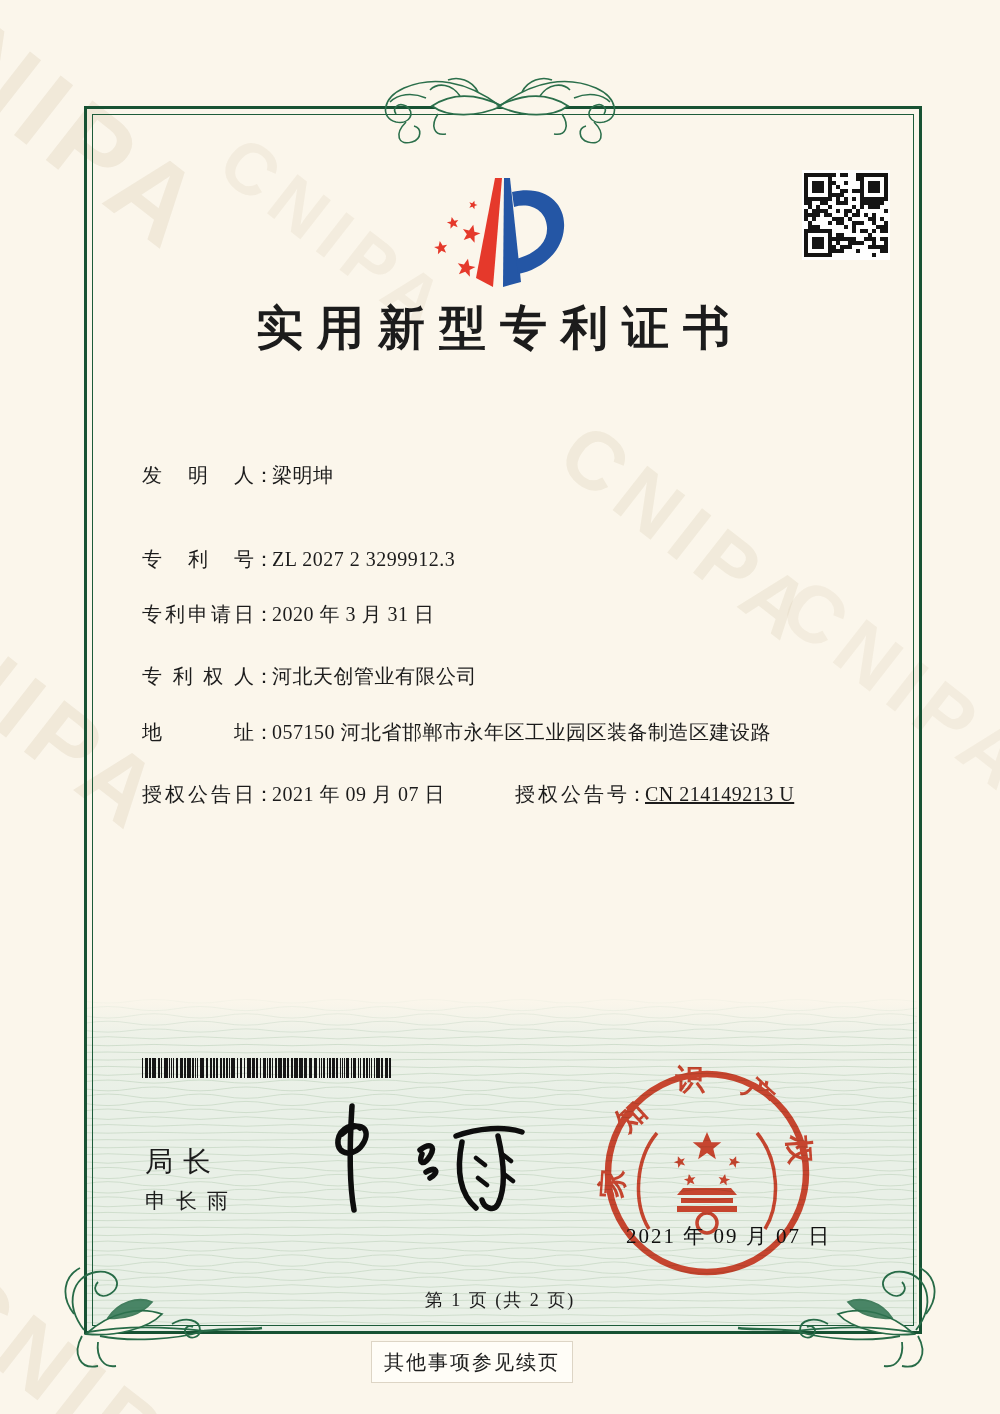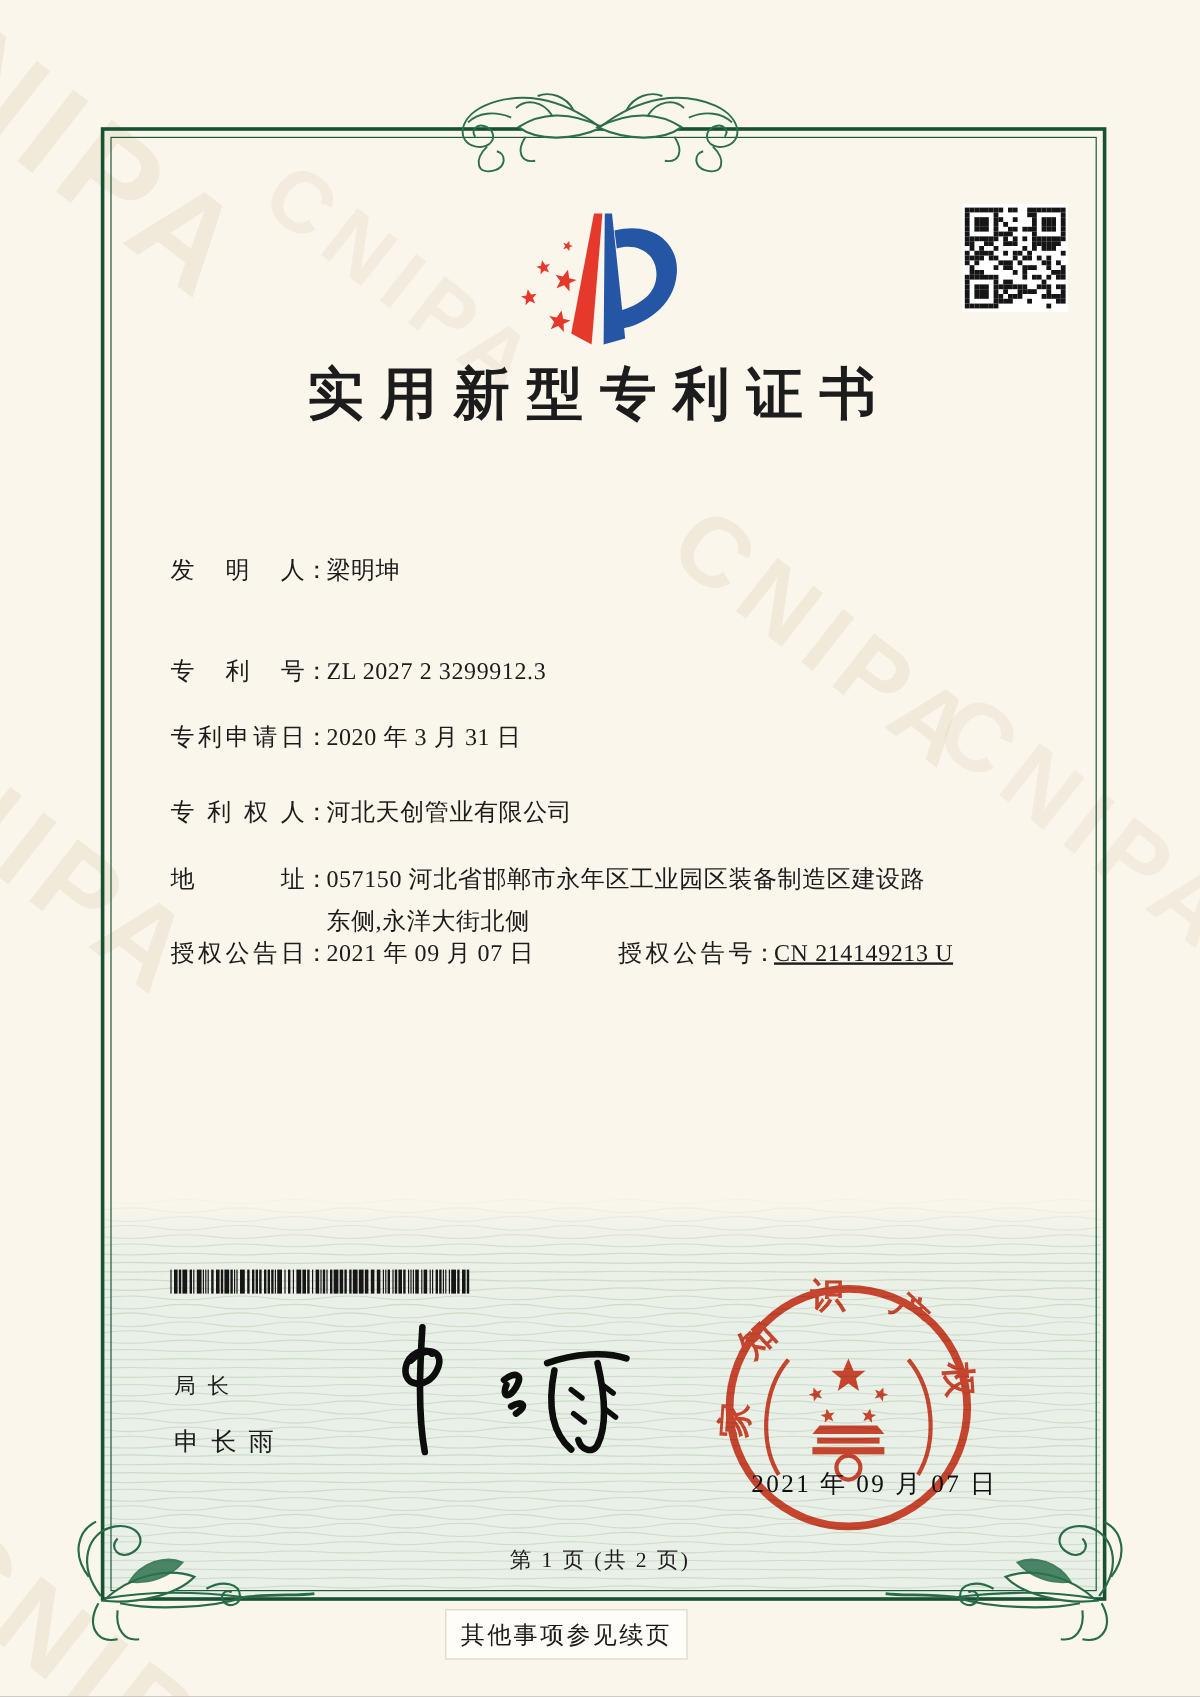--- a/index.html
+++ b/index.html
@@ -37,21 +37,21 @@
     text-align:justify;}
   #body-text p{margin:0;text-indent:2em;}
   
   #guilloche-bg{left:85px;top:1000px;width:832px;height:331px;
     background:linear-gradient(180deg,rgba(233,240,231,0) 0%,rgba(233,240,231,.75) 10%,#e9f0e7 30%,#e9f0e7 100%);}
   #guilloche{left:85px;top:988px;}
   
   #barcode{left:142px;top:1058px;width:256px;height:20px;display:flex;align-items:stretch;}
   #barcode div{background:#161616;height:100%;}
   
-  #officer-title{left:145px;top:1143px;font-size:18px;letter-spacing:10px;
+  #officer-title{left:145px;top:1143px;font-size:28px;letter-spacing:10px;
     font-family:Liberation Serif, serif;}
   #officer-name{left:145px;top:1187px;font-size:21px;letter-spacing:10px;
     font-family:"Liberation Sans","DejaVu Sans",sans-serif;}
   #signature{left:280px;top:1092px;}
   
   #seal{left:597px;top:1063px;mix-blend-mode:multiply;}
   #seal-date{left:626px;top:1222px;font-size:21px;letter-spacing:2px;color:#101010;}
   
   #page-info{left:20px;top:1288px;width:960px;text-align:center;font-size:18px;letter-spacing:2px;}
   #cont-box{left:371px;top:1341px;width:202px;height:42px;background:#fffdf7;
@@ -413,21 +413,20 @@
     <span class="flabel">专利号</span><span class="fcolon">：</span><span class="fval">ZL 2027 2 3299912.3</span>
   </div>
   <div class="frow" style="top:601px;">
     <span class="flabel">专利申请日</span><span class="fcolon">：</span><span class="fval">2020 年 3 月 31 日</span>
   </div>
   <div class="frow" style="top:663px;">
     <span class="flabel">专利权人</span><span class="fcolon">：</span><span class="fval">河北天创管业有限公司</span>
   </div>
   <div class="frow" style="top:719px;">
     <span class="flabel">地址</span><span class="fcolon">：</span><span class="fval">057150 河北省邯郸市永年区工业园区装备制造区建设路</span>
-    <div class="fline2">东侧,永洋大街北侧</div>
   </div>
   <div class="frow" style="top:781px;">
     <span class="flabel">授权公告日</span><span class="fcolon">：</span><span class="fval">2021 年 09 月 07 日</span>
     <span class="fgroup2">
       <span class="flabel">授权公告号</span><span class="fcolon">：</span><span class="fval">CN 214149213 U</span>
     </span>
   </div>
 
 
   <div id="barcode" class="abs">

